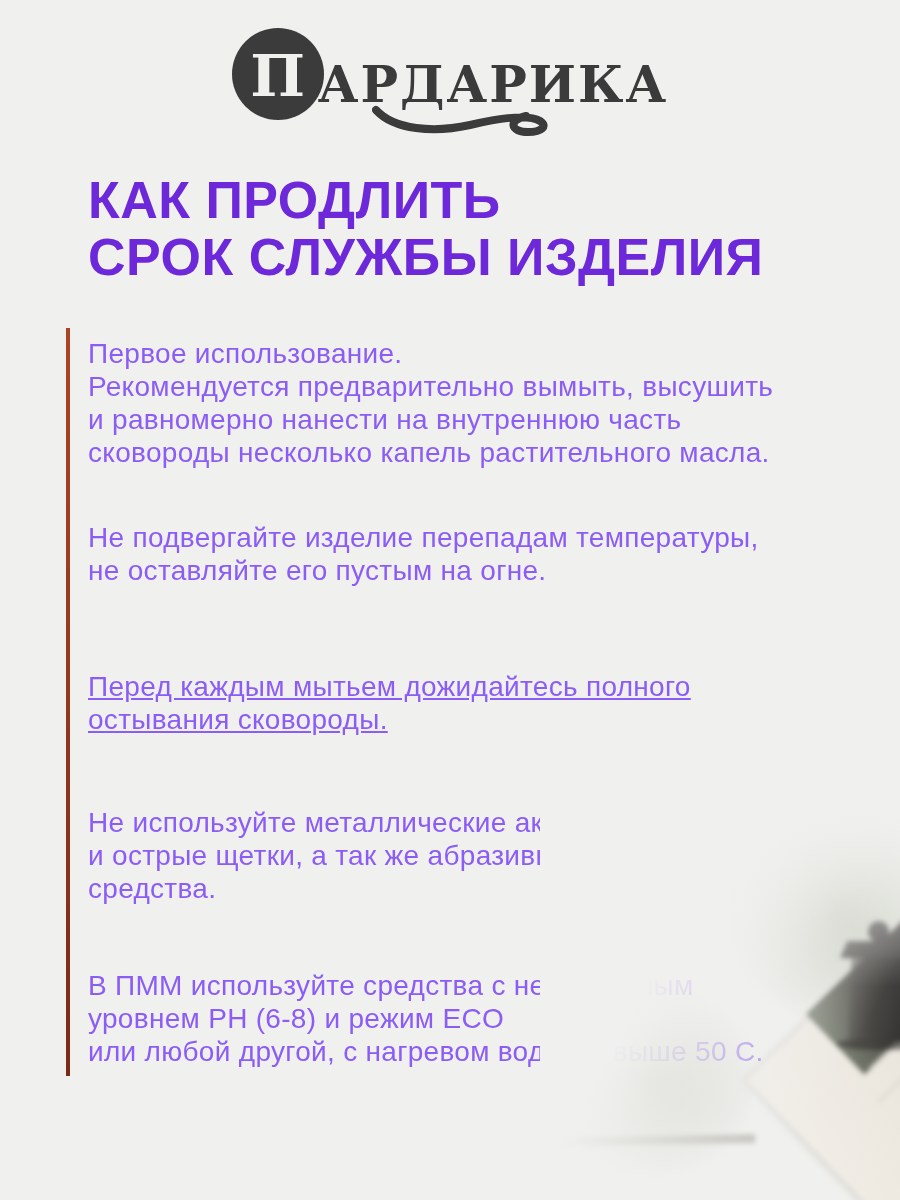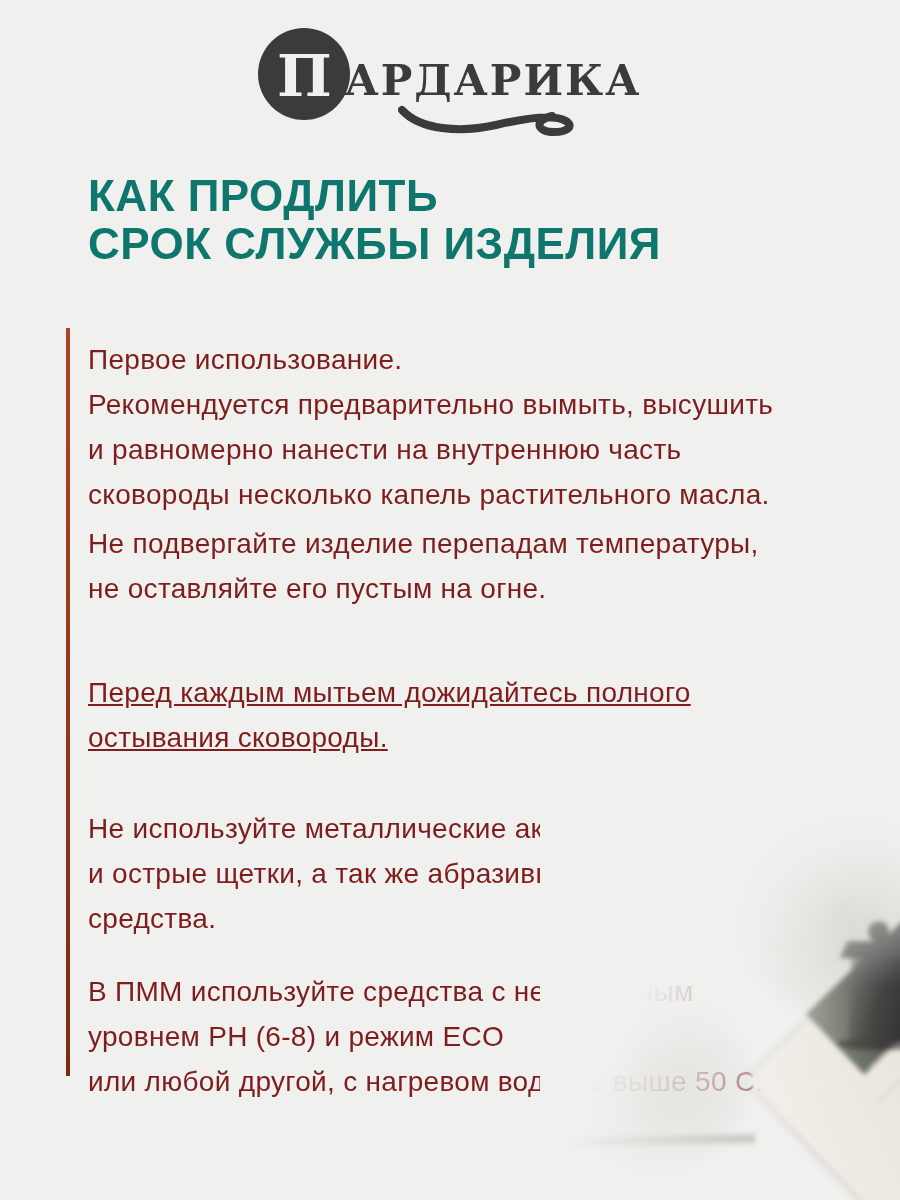--- a/index.html
+++ b/index.html
@@ -25,47 +25,47 @@
     display: flex; align-items: center; justify-content: center;
     flex: 0 0 auto;
   }
   .logo-initial {
     font-family: "DejaVu Serif", serif;
     font-weight: bold; font-size: 58px; line-height: 1;
     color: #f0f0ee; margin-top: 4px;
   }
   .logo-rest {
     font-family: "DejaVu Serif", serif;
-    font-weight: bold; font-size: 42px; line-height: 1;
+    font-weight: bold; font-size: 50px; line-height: 1;
     letter-spacing: 2px; text-transform: uppercase;
     color: #3b3b3b; margin: 32px 0 0 -6px;
   }
   .logo-swash { position: absolute; left: 140px; top: 74px; }
 
   
   .page-title {
     position: absolute; left: 88px; top: 172px;
-    font-size: 44px; font-weight: 700; line-height: 1.09;
-    letter-spacing: 0.5px; color: #0f766e;
+    font-size: 52px; font-weight: 700; line-height: 1.09;
+    letter-spacing: 0.5px; color: #6d28d9;
     white-space: pre-line;
   }
 
   
   .accent-rule {
     position: absolute; left: 66px; top: 328px;
     width: 4px; height: 748px;
     background: linear-gradient(to bottom, #aa4427, #8d351d 60%, #7c2f18);
     background: linear-gradient(to bottom, #aa4427, #8f371e 55%, #772c16);
   }
 
   
   .para {
     position: absolute; left: 88px; width: 760px;
-    font-size: 28px; line-height: 45px; letter-spacing: 0.3px;
-    color: #7f1d1d; white-space: pre-line;
+    font-size: 28px; line-height: 33px; letter-spacing: 0.3px;
+    color: #8b5cf6; white-space: pre-line;
   }
   .para-1 { top: 337px; }
   .para-2 { top: 521px; }
   .para-3 { top: 670px; text-decoration: underline; }
   .para-4 { top: 806px; }
   .para-5 { top: 969px; }
 
   
   .kitchen-photo {
     position: absolute; left: 540px; top: 790px;

